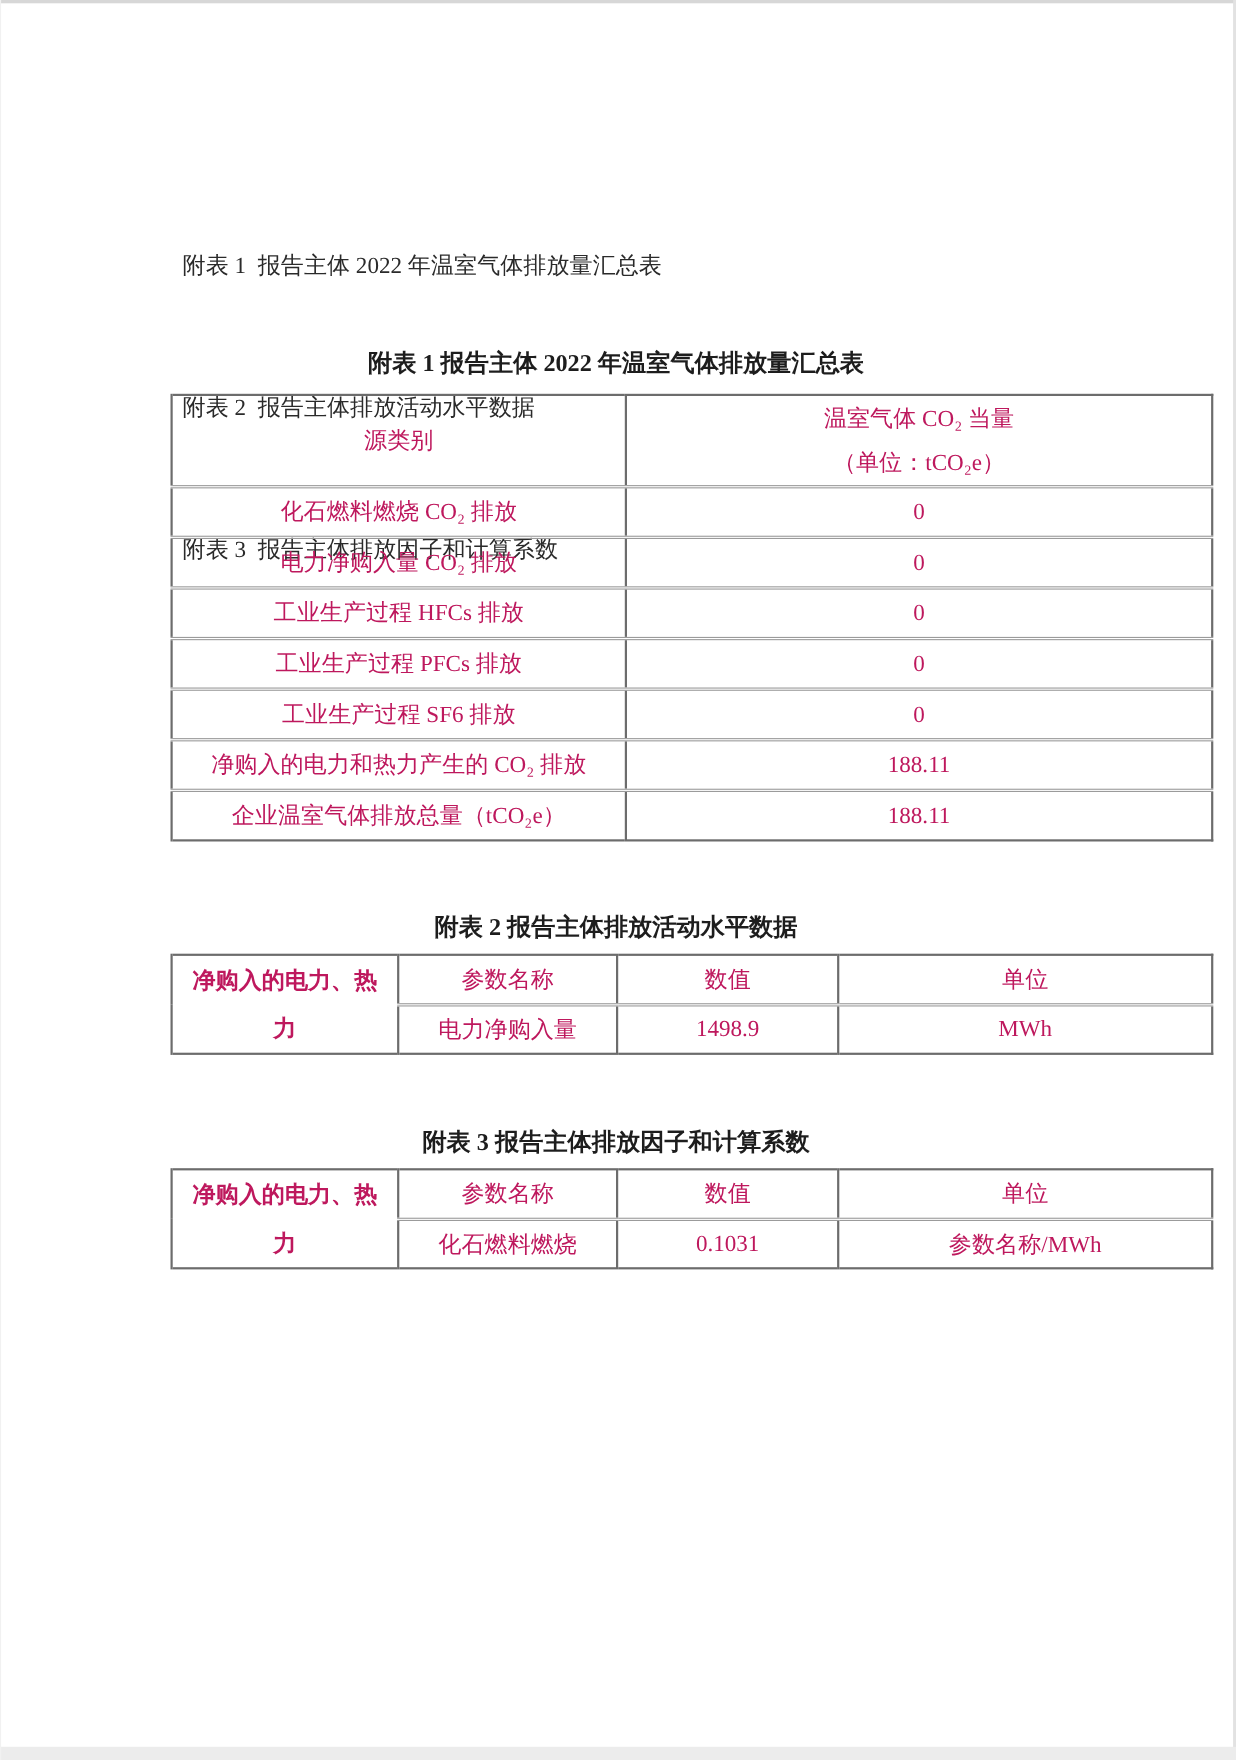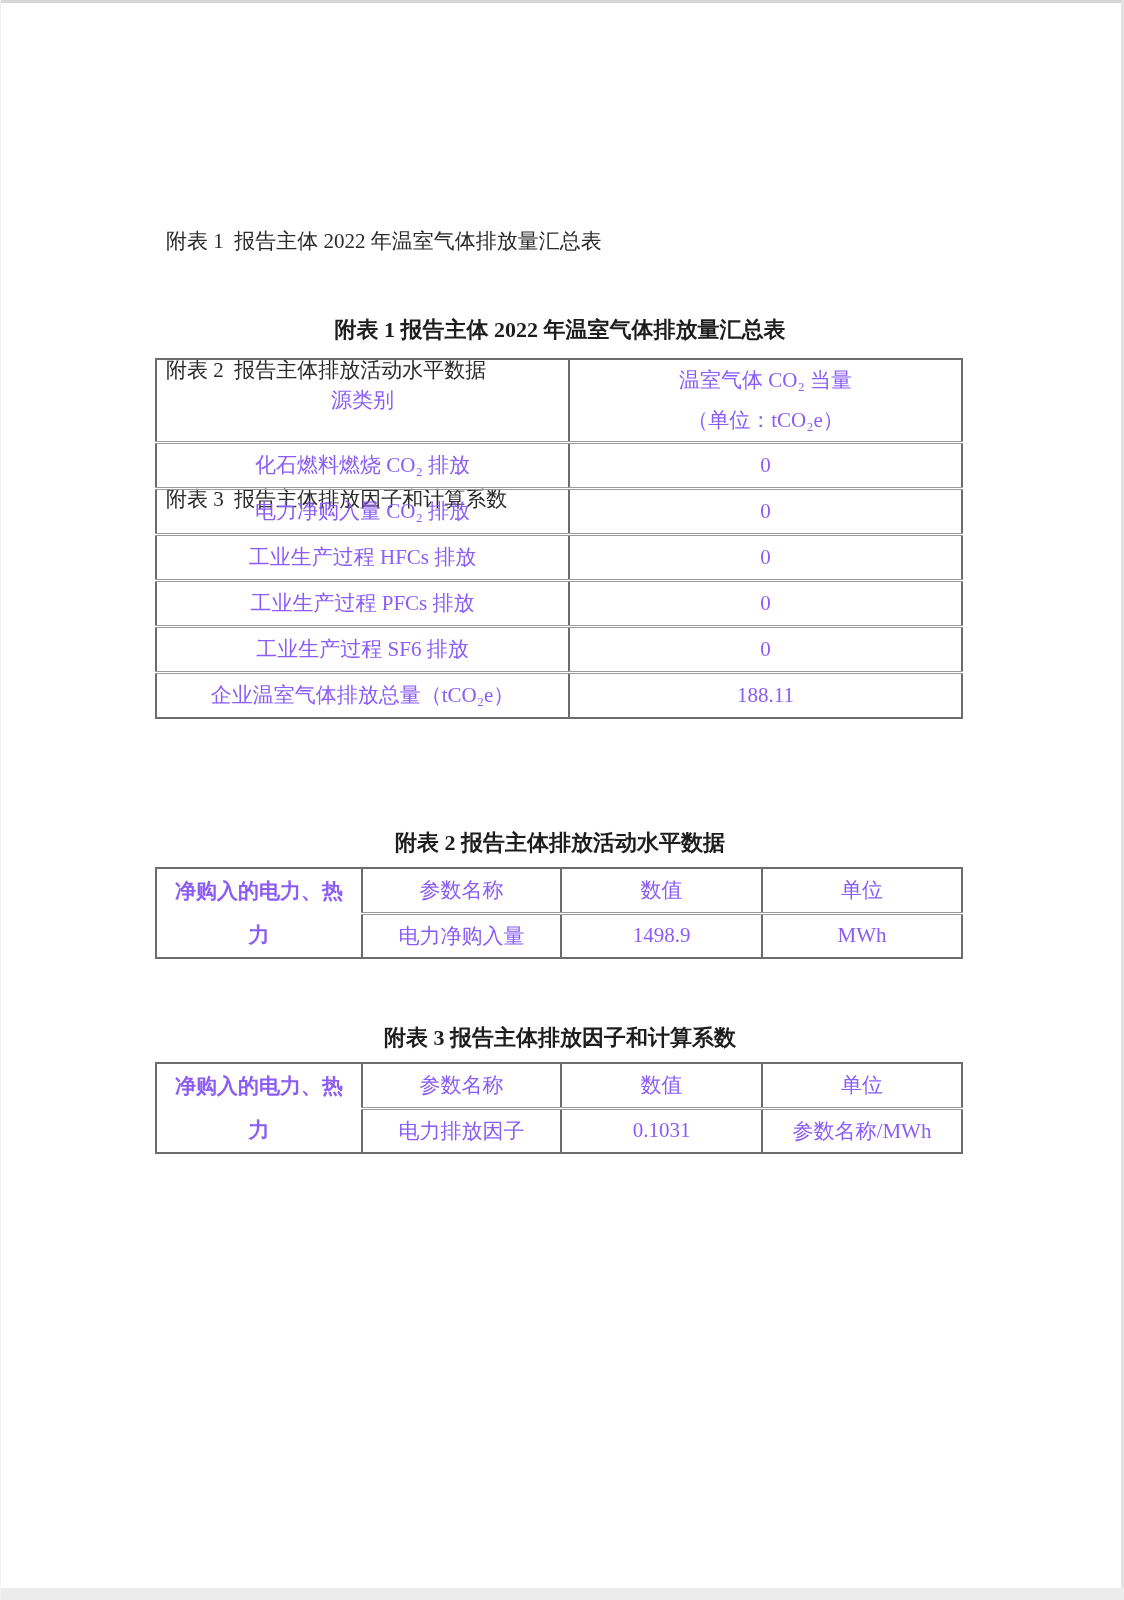--- a/index.html
+++ b/index.html
@@ -25,23 +25,23 @@
   .sec-title {
     position: absolute; left: 155px; width: 810px;
     text-align: center; font-weight: bold;
     font-size: 22px; color: #1d1d1d; line-height: 24px;
   }
   #t1-title { top: 318px; }
   #t2-title { top: 831px; }
   #t3-title { top: 1026px; }
 
   table.doc {
-    position: absolute; left: 155px; width: 808px;
+    position: absolute; left: 155px; width: 948px;
     border-collapse: collapse; table-layout: fixed;
-    font-size: 21px; text-align: center; color: #8b5cf6;
+    font-size: 21px; text-align: center; color: #be185d;
     border: 2px solid #6c6c6c;
   }
   table.doc td {
     border-left: 2px solid #6c6c6c;
     vertical-align: middle;
     padding: 0 8px;
     overflow: hidden;
   }
   table.doc tr + tr td { border-top: 3px double #9b9b9b; }
 
@@ -98,20 +98,24 @@
     </tr>
     <tr class="data">
       <td>工业生产过程 PFCs 排放</td>
       <td>0</td>
     </tr>
     <tr class="data">
       <td>工业生产过程 SF6 排放</td>
       <td>0</td>
     </tr>
     <tr class="data">
+      <td>净购入的电力和热力产生的 CO₂ 排放</td>
+      <td>188.11</td>
+    </tr>
+    <tr class="data">
       <td>企业温室气体排放总量（tCO₂e）</td>
       <td>188.11</td>
     </tr>
   </tbody>
 </table>
 
 <div class="sec-title" id="t2-title">附表 2 报告主体排放活动水平数据</div>
 
 <table class="doc" id="t2">
   <colgroup>
@@ -145,18 +149,18 @@
       <col>
     </colgroup>
   <tbody>
     <tr>
       <td class="cat" rowspan="2">净购入的电力、热力</td>
       <td>参数名称</td>
       <td>数值</td>
       <td>单位</td>
     </tr>
     <tr>
-      <td>电力排放因子</td>
+      <td>化石燃料燃烧</td>
       <td>0.1031</td>
       <td>参数名称/MWh</td>
     </tr>
   </tbody>
 </table>
 
 </body></html>

